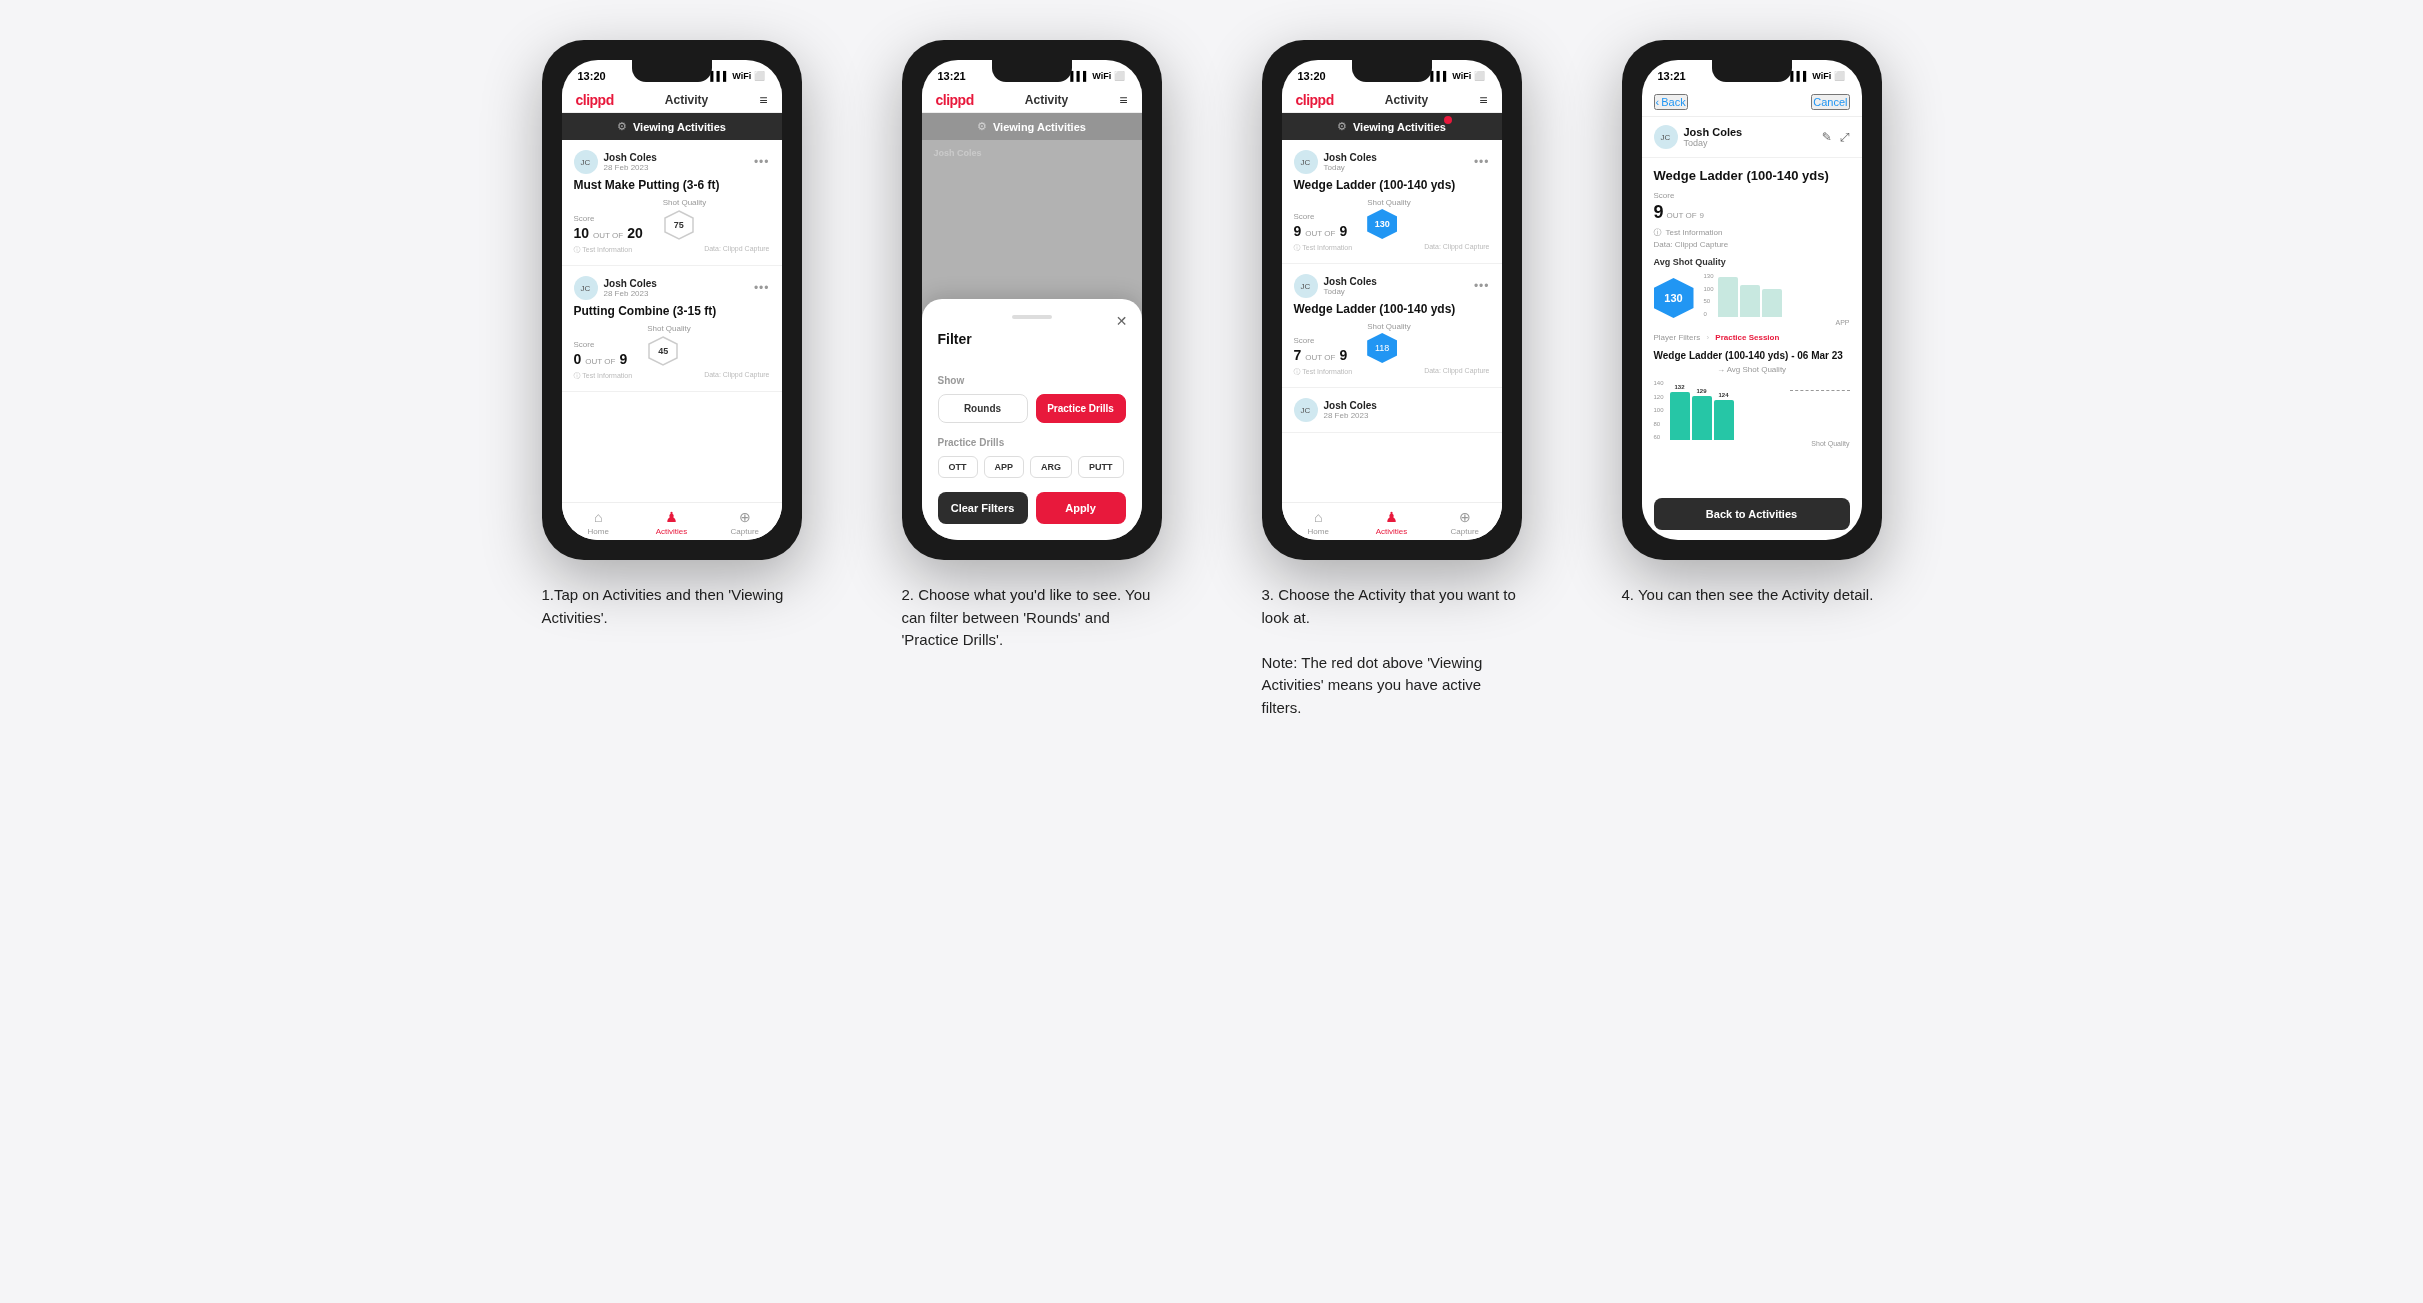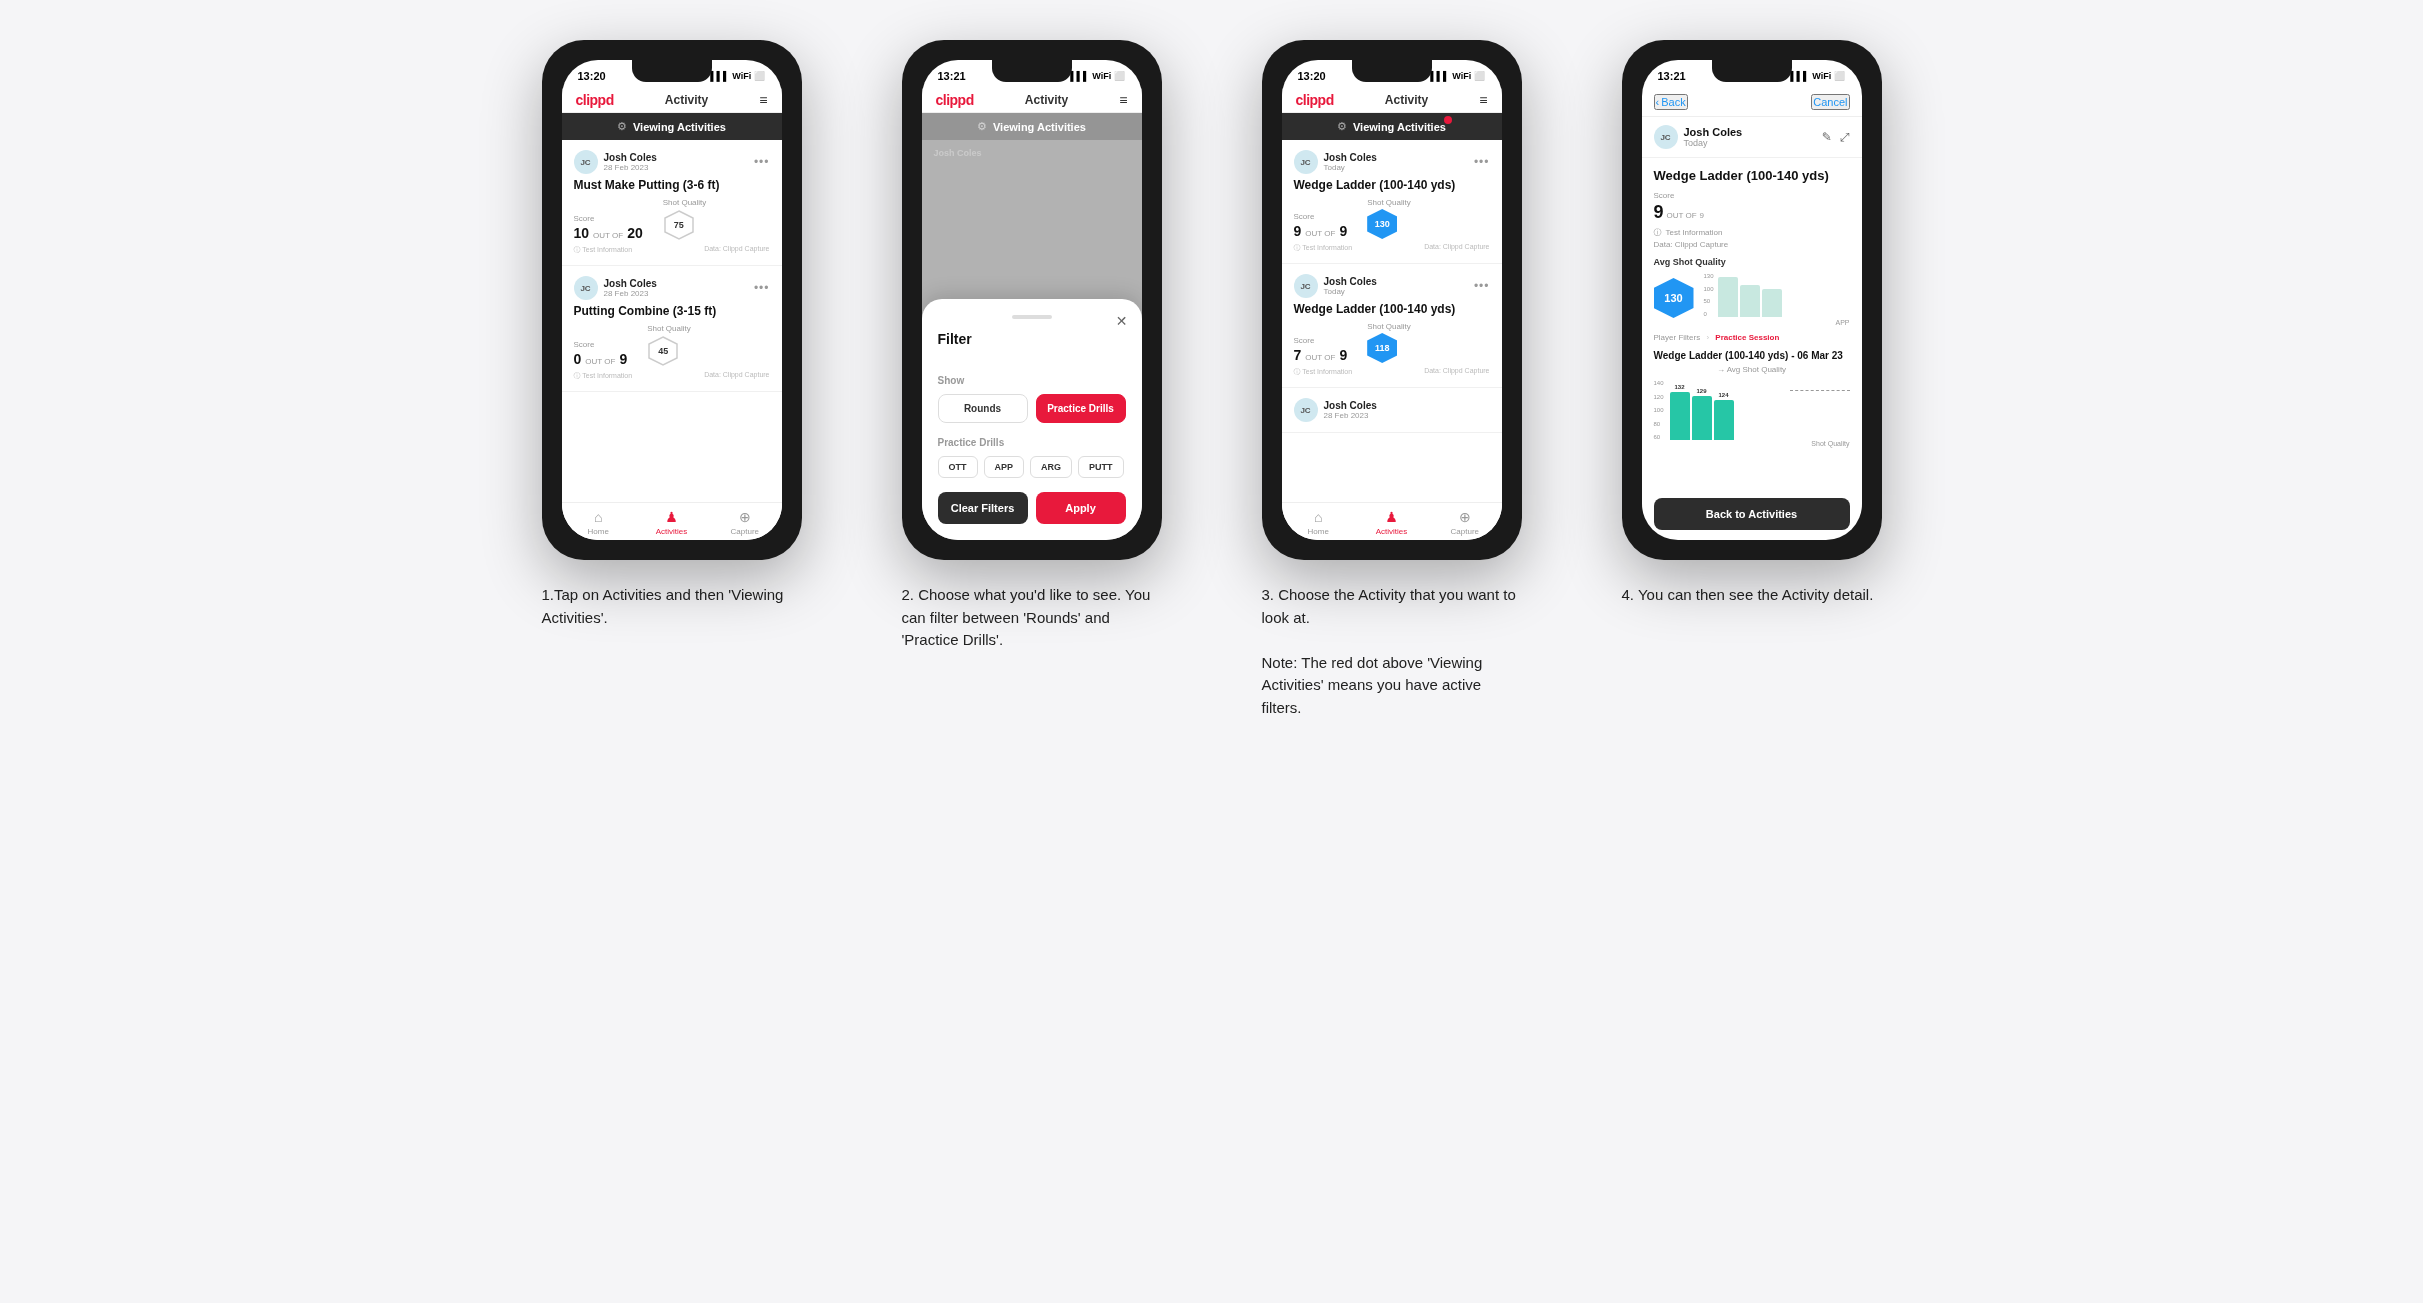--- a/index.html
+++ b/index.html
@@ -138,21 +138,21 @@
     .avatar-circle {
       width: 24px;
       height: 24px;
       border-radius: 50%;
       background: #d0e8f0;
       overflow: hidden;
       display: flex;
       align-items: center;
       justify-content: center;
       font-size: 8px;
-      font-weight: 700;
+      font-weight: 400;
       color: #555;
     }
     .user-name { font-size: 10px; font-weight: 700; color: #222; }
     .user-date { font-size: 8px; color: #999; }
     .three-dots { font-size: 12px; color: #999; letter-spacing: 1px; }
     .card-title {
       font-size: 12px;
       font-weight: 700;
       color: #111;
       margin-bottom: 6px;
@@ -640,21 +640,21 @@
               <span class="stat-label">Score</span>
               <div class="stat-row">
                 <span class="stat-value">7</span>
                 <span class="stat-outof">OUT OF</span>
                 <span class="stat-value-secondary">9</span>
               </div>
             </div>
             <div class="shot-quality-hex">
               <div class="stat-group">
                 <span class="stat-label">Shot Quality</span>
-                <div class="hex-shape" style="font-size:9px;font-weight:700;">118</div>
+                <div class="hex-shape" style="font-size:9px;font-weight:400;">118</div>
               </div>
             </div>
           </div>
           <div class="card-footer">
             <span class="card-footer-text">ⓘ Test Information</span>
             <span class="card-footer-text">Data: Clippd Capture</span>
           </div>
         </div>
 
         <div class="activity-card" style="display:flex;align-items:center;gap:6px;">

